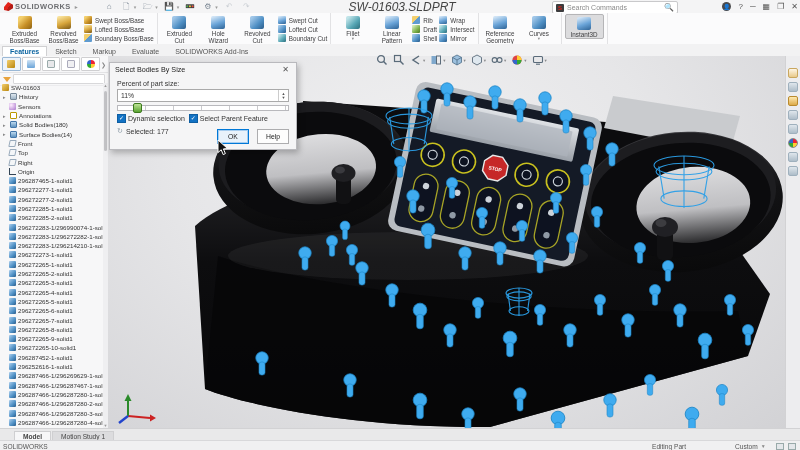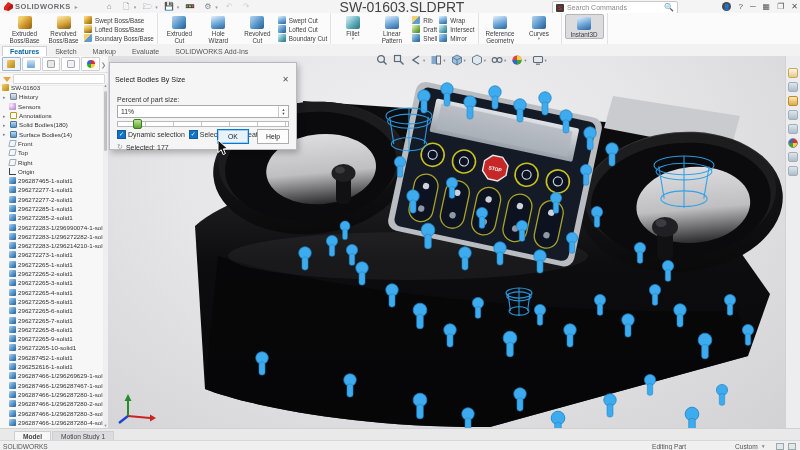--- a/index.html
+++ b/index.html
@@ -12,21 +12,21 @@
   #logo{display:flex;align-items:center;gap:2px;margin-left:4px;}
   #logo .dsmark{width:9px;height:9px;background:conic-gradient(from 200deg,#e2231a 0 60%,#b51c15 0 100%);
         clip-path:polygon(0 55%,45% 0,100% 30%,100% 70%,50% 100%,0 90%);}
   #logo .lname{font-weight:bold;letter-spacing:.4px;color:#6d6e71;font-size:7.5px;}
   #logo .lcaret{color:#999;font-size:6px;margin-left:2px;}
   #qat{display:flex;align-items:center;gap:6px;margin-left:26px;color:#777;}
   .qi{width:11px;height:10px;display:flex;align-items:center;justify-content:center;font-size:8px;color:#7b8794;}
   .qi.dis{opacity:.35;}
   .qcaret{font-size:5px;color:#999;margin-left:-4px;}
   #wintitle{position:absolute;left:4px;right:0;top:0;height:13px;display:flex;align-items:center;justify-content:center;
-            font-size:14px;color:#444;pointer-events:none;}
+            font-size:12px;color:#444;pointer-events:none;font-style:italic;}
   #searchbox{position:absolute;right:122px;top:1px;width:118px;height:11px;border:1px solid #c9c9cb;background:#fff;
              border-radius:2px;display:flex;align-items:center;font-size:7px;color:#8a8a8a;padding:0 3px;gap:3px;}
   #searchbox .slogo{width:8px;height:8px;background:#3d3d3f;border-radius:1px;color:#e2231a;font-size:6px;font-weight:bold;
              display:flex;align-items:center;justify-content:center;}
   #searchbox .mag{margin-left:auto;color:#888;font-size:8px;}
   #winctl{position:absolute;right:2px;top:0;height:13px;display:flex;align-items:center;gap:7px;color:#555;font-size:8px;}
   #winctl .uc{width:9px;height:9px;border-radius:50%;background:#4a4a4c;color:#ddd;font-size:6px;display:flex;align-items:center;justify-content:center;}
   
   #ribbon{position:absolute;left:0;top:13px;width:800px;height:31px;background:#fbfbfc;border-bottom:1px solid #e0e0e2;
           display:flex;align-items:stretch;padding-left:3px;}
@@ -96,21 +96,21 @@
   
   #taskpane{position:absolute;right:0;top:56px;width:14px;height:372px;background:#ededef;border-left:1px solid #d2d2d4;}
   #taskpane .tpcol{display:flex;flex-direction:column;align-items:center;gap:4px;padding-top:12px;}
   .tpico{width:10px;height:10px;border-radius:2px;background:linear-gradient(#dfe6ec,#aebdc9);border:1px solid #9fb0bd;box-sizing:border-box;}
   .tpico.home{background:linear-gradient(#fef6e6,#e8c98a);border-color:#c9a75f;}
   .tpico.ball{border-radius:50%;background:conic-gradient(#e23 0 25%,#fc3 0 50%,#3a3 0 75%,#36c 0 100%);border-color:#888;}
   .tpico.fold{background:linear-gradient(#ffe9b0,#ddab4a);border-color:#b98a2e;}
   
   #dialog{position:absolute;left:109px;top:62px;width:186px;height:86px;background:#f5f5f6;border:1px solid #b9b9bd;
           box-shadow:2px 3px 6px rgba(0,0,0,.25);font-size:7px;color:#333;}
-  #dlg-title{height:13px;display:flex;align-items:flex-end;padding:8px 5px;font-size:7.2px;color:#222;background:#f5f5f6;}
+  #dlg-title{height:13px;display:flex;align-items:center;padding:0 5px;font-size:7.2px;color:#222;background:#f5f5f6;}
   #dlg-close{margin-left:auto;font-size:8px;color:#555;padding:0 2px;}
   #dlg-body{padding:2px 7px 0;}
   #dlg-label{margin-top:2px;}
   #dlg-spin{margin-top:2px;height:11px;border:1px solid #aaa;background:#fff;display:flex;align-items:center;}
   #dlg-spin .val{flex:1;padding-left:3px;font-size:6.8px;}
   #dlg-spin .arrows{width:9px;height:100%;border-left:1px solid #ccc;display:flex;flex-direction:column;align-items:center;justify-content:center;font-size:4px;color:#555;line-height:4px;}
   #dlg-slider{position:relative;margin-top:1px;height:8px;}
   #dlg-slider .track{position:absolute;left:0;right:0;top:2px;height:4px;background:#fff;border:1px solid #b9b9bd;
       background-image:repeating-linear-gradient(90deg,transparent 0 27px,#c9c9cc 27px 28px);}
   #dlg-slider .thumb{position:absolute;top:0px;width:7px;height:8px;background:linear-gradient(#bfe596,#5aa332);border:1px solid #3c7a1e;border-radius:2px;}

